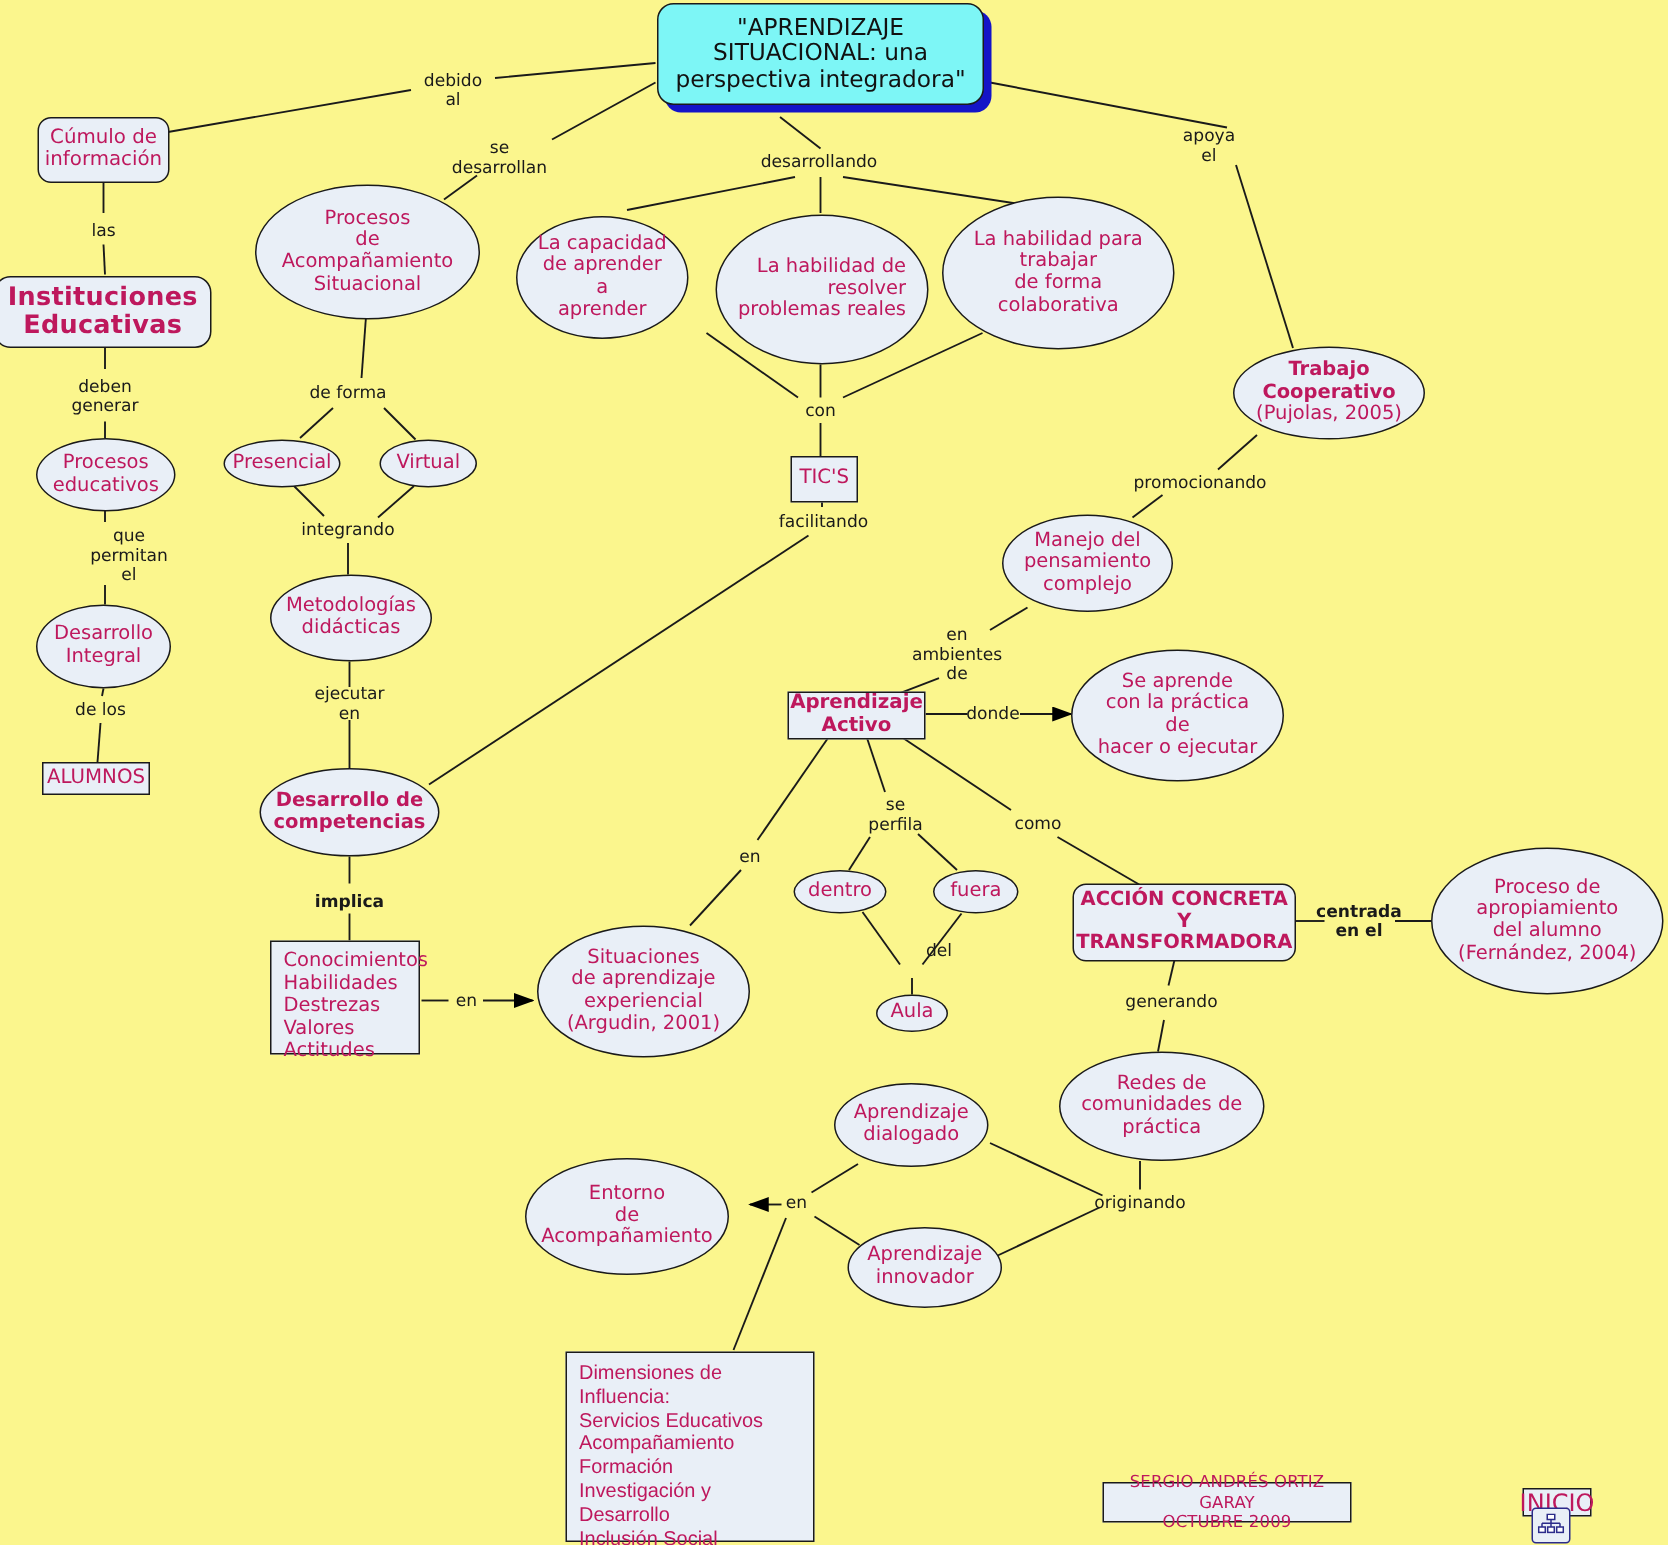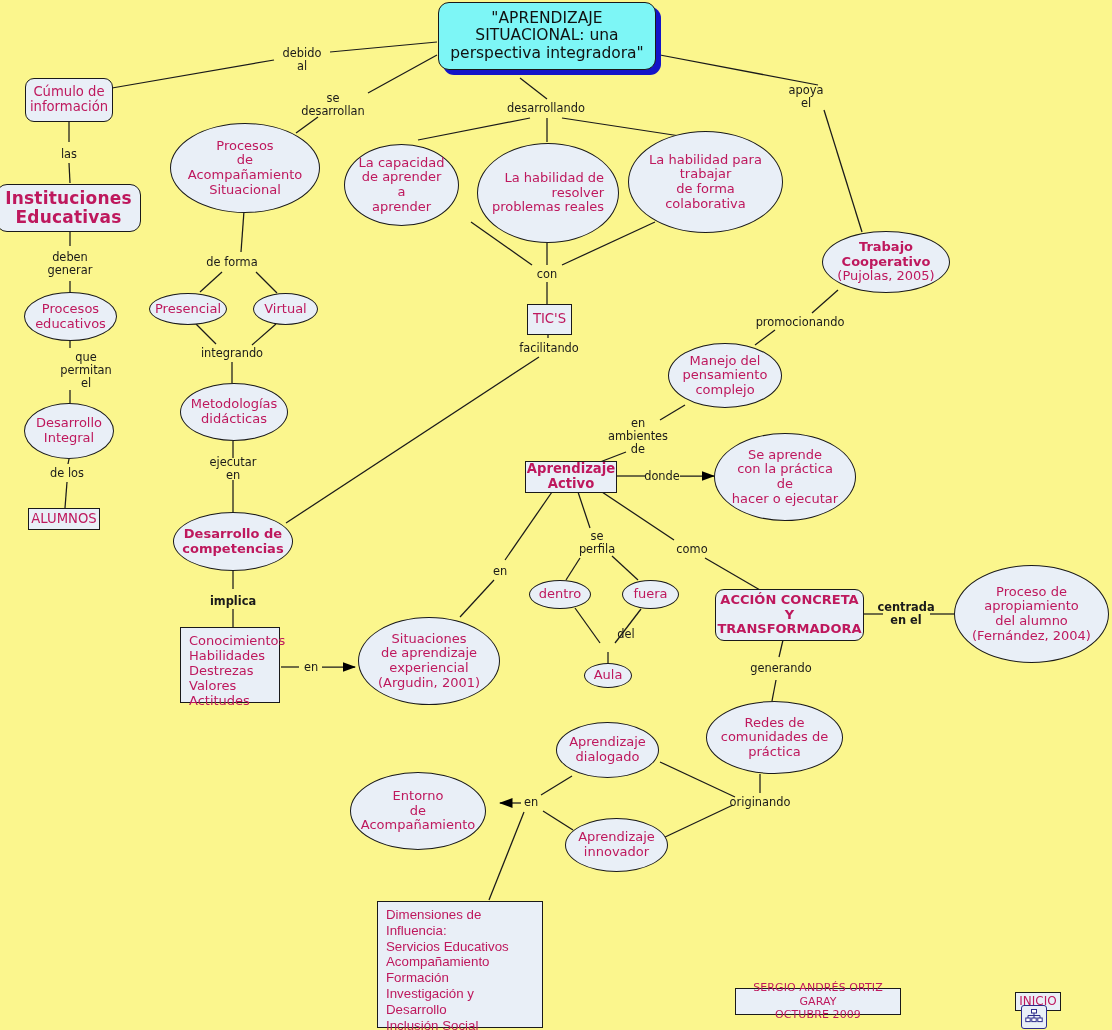--- a/index.html
+++ b/index.html
@@ -76,21 +76,21 @@
     font-size:13.3px;
     line-height:1.19;
   }
   #author-node{
     font-size:11px;
     line-height:1.25;
     letter-spacing:.1px;
     padding:3px 6px;
   }
   #inicio-node{
-    font-size:12px;
+    font-size:16px;
     padding:1px 5px;
   }
   #inicio-icon{
     position:absolute;
     left:1021px;top:1005px;
     width:24px;height:22px;
     background:#e9eff7;
     border:1.4px solid #2b2b8a;
     border-radius:3px;
     display:flex;align-items:center;justify-content:center;

